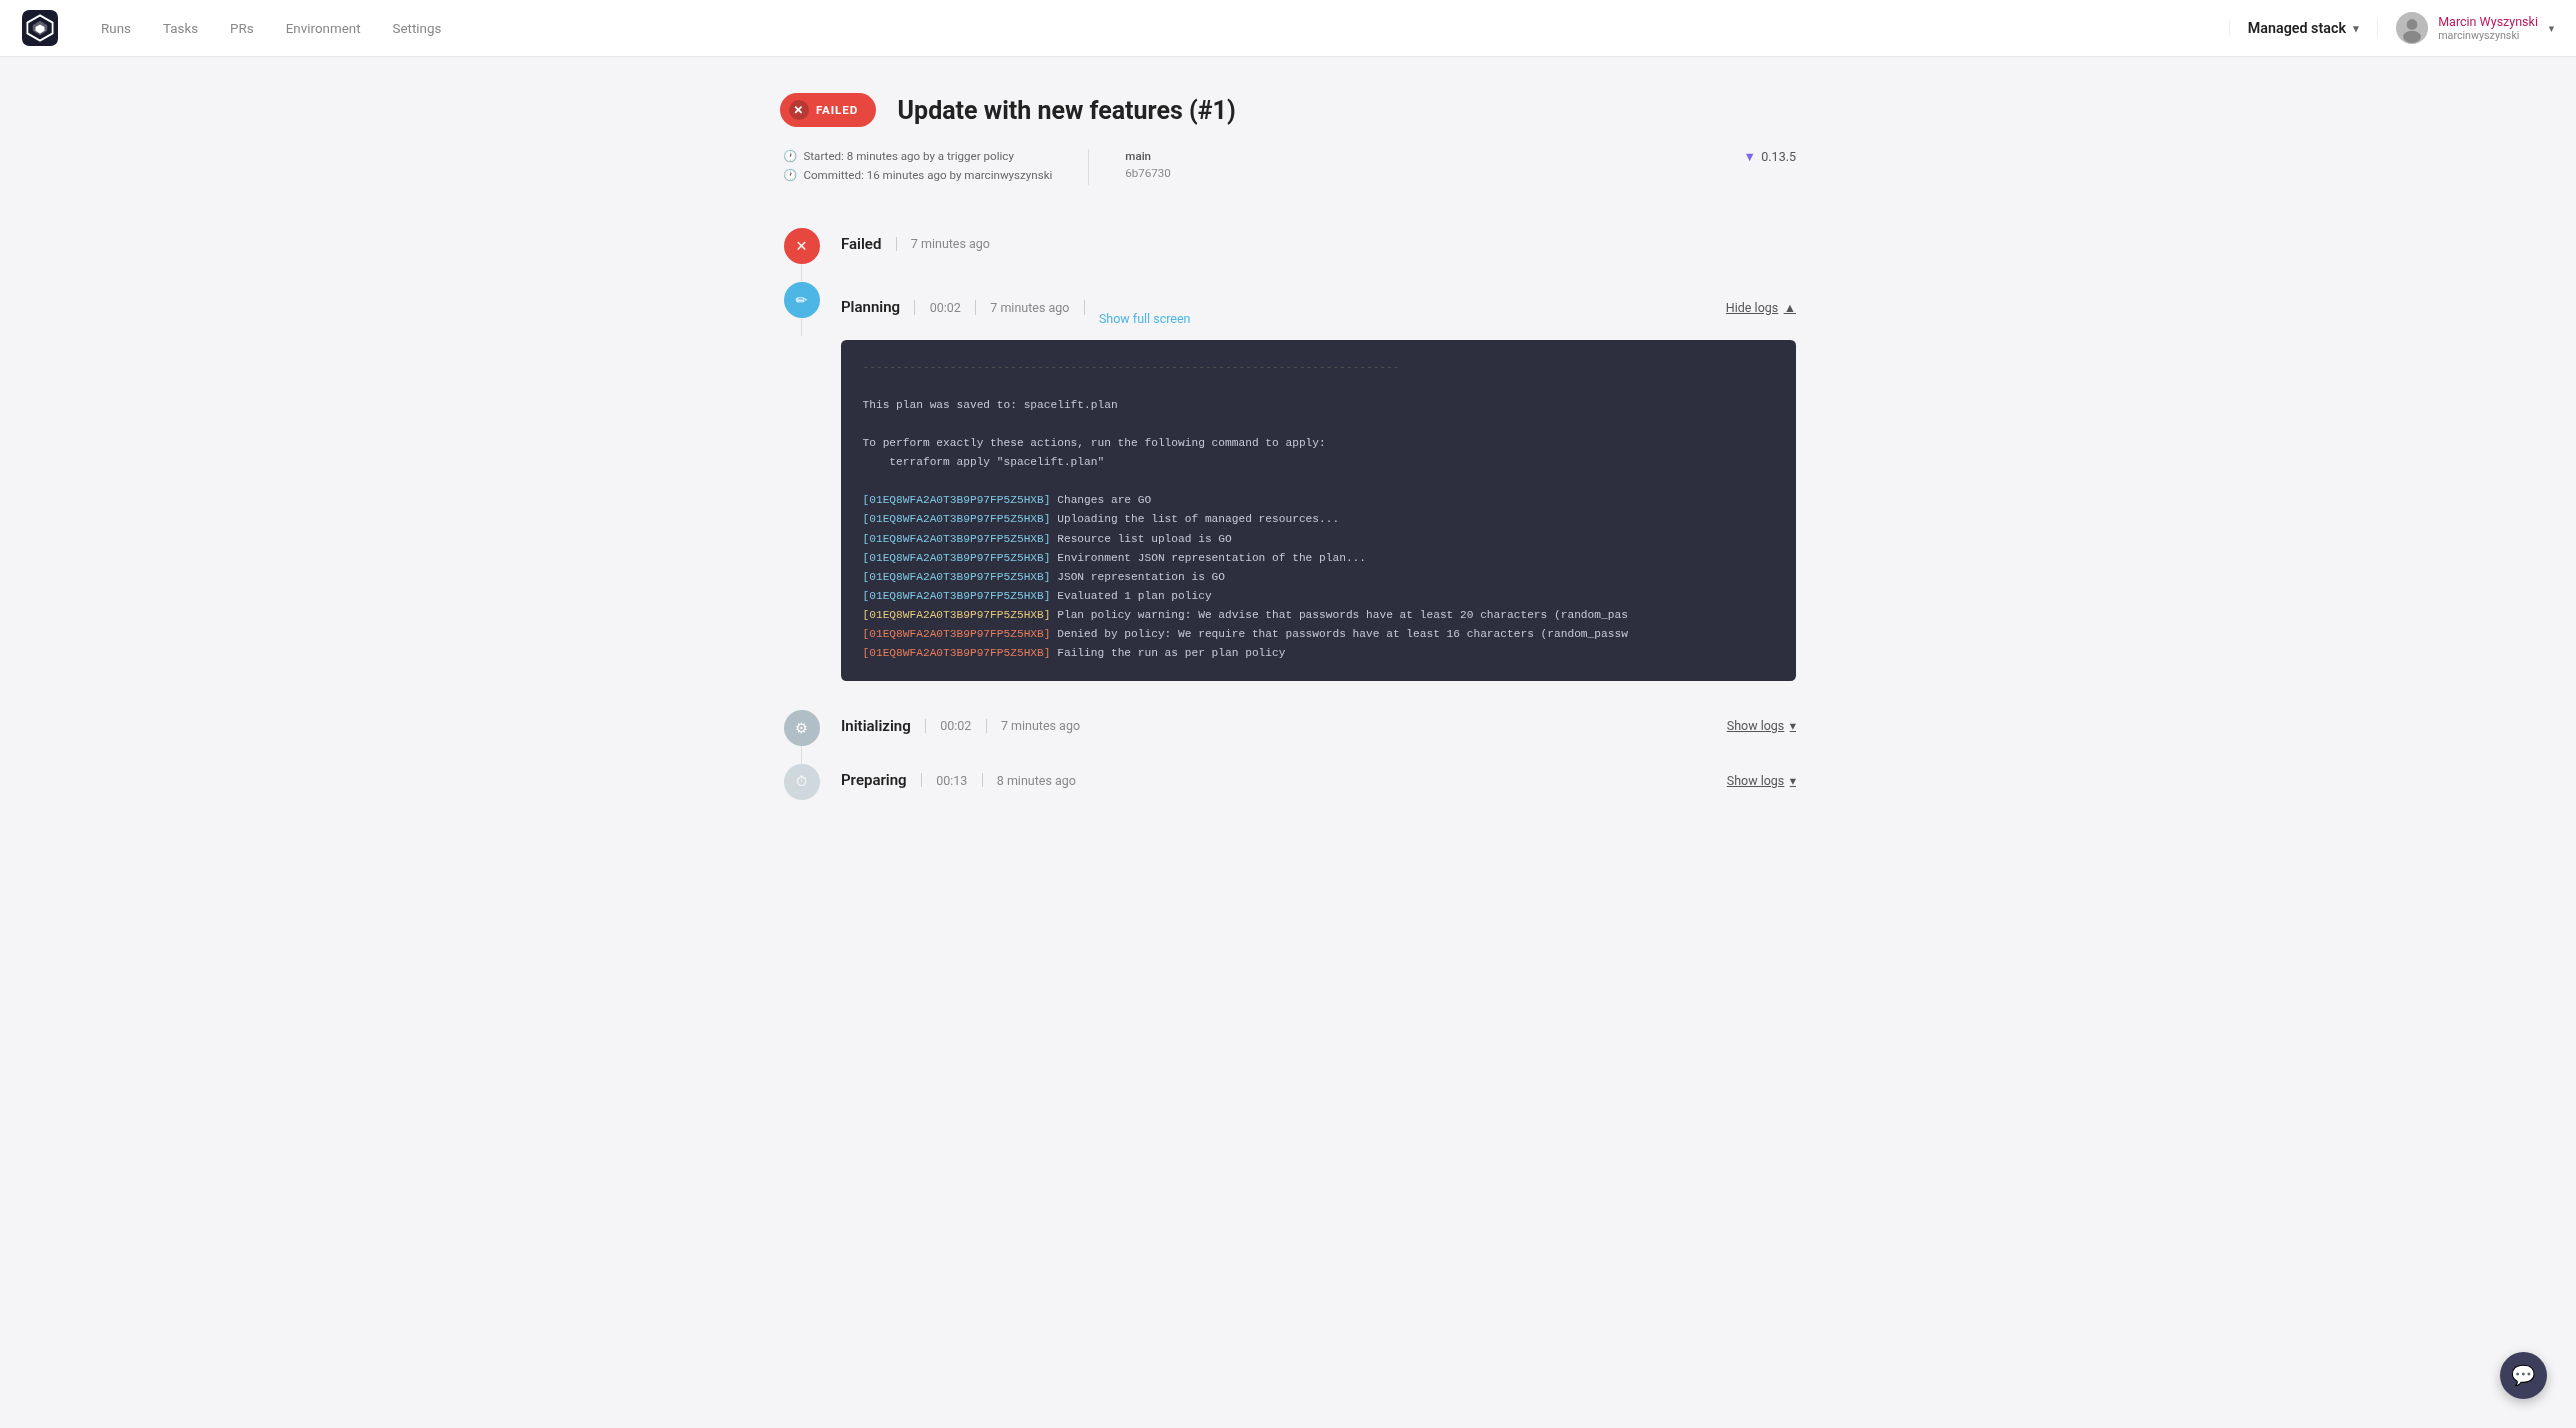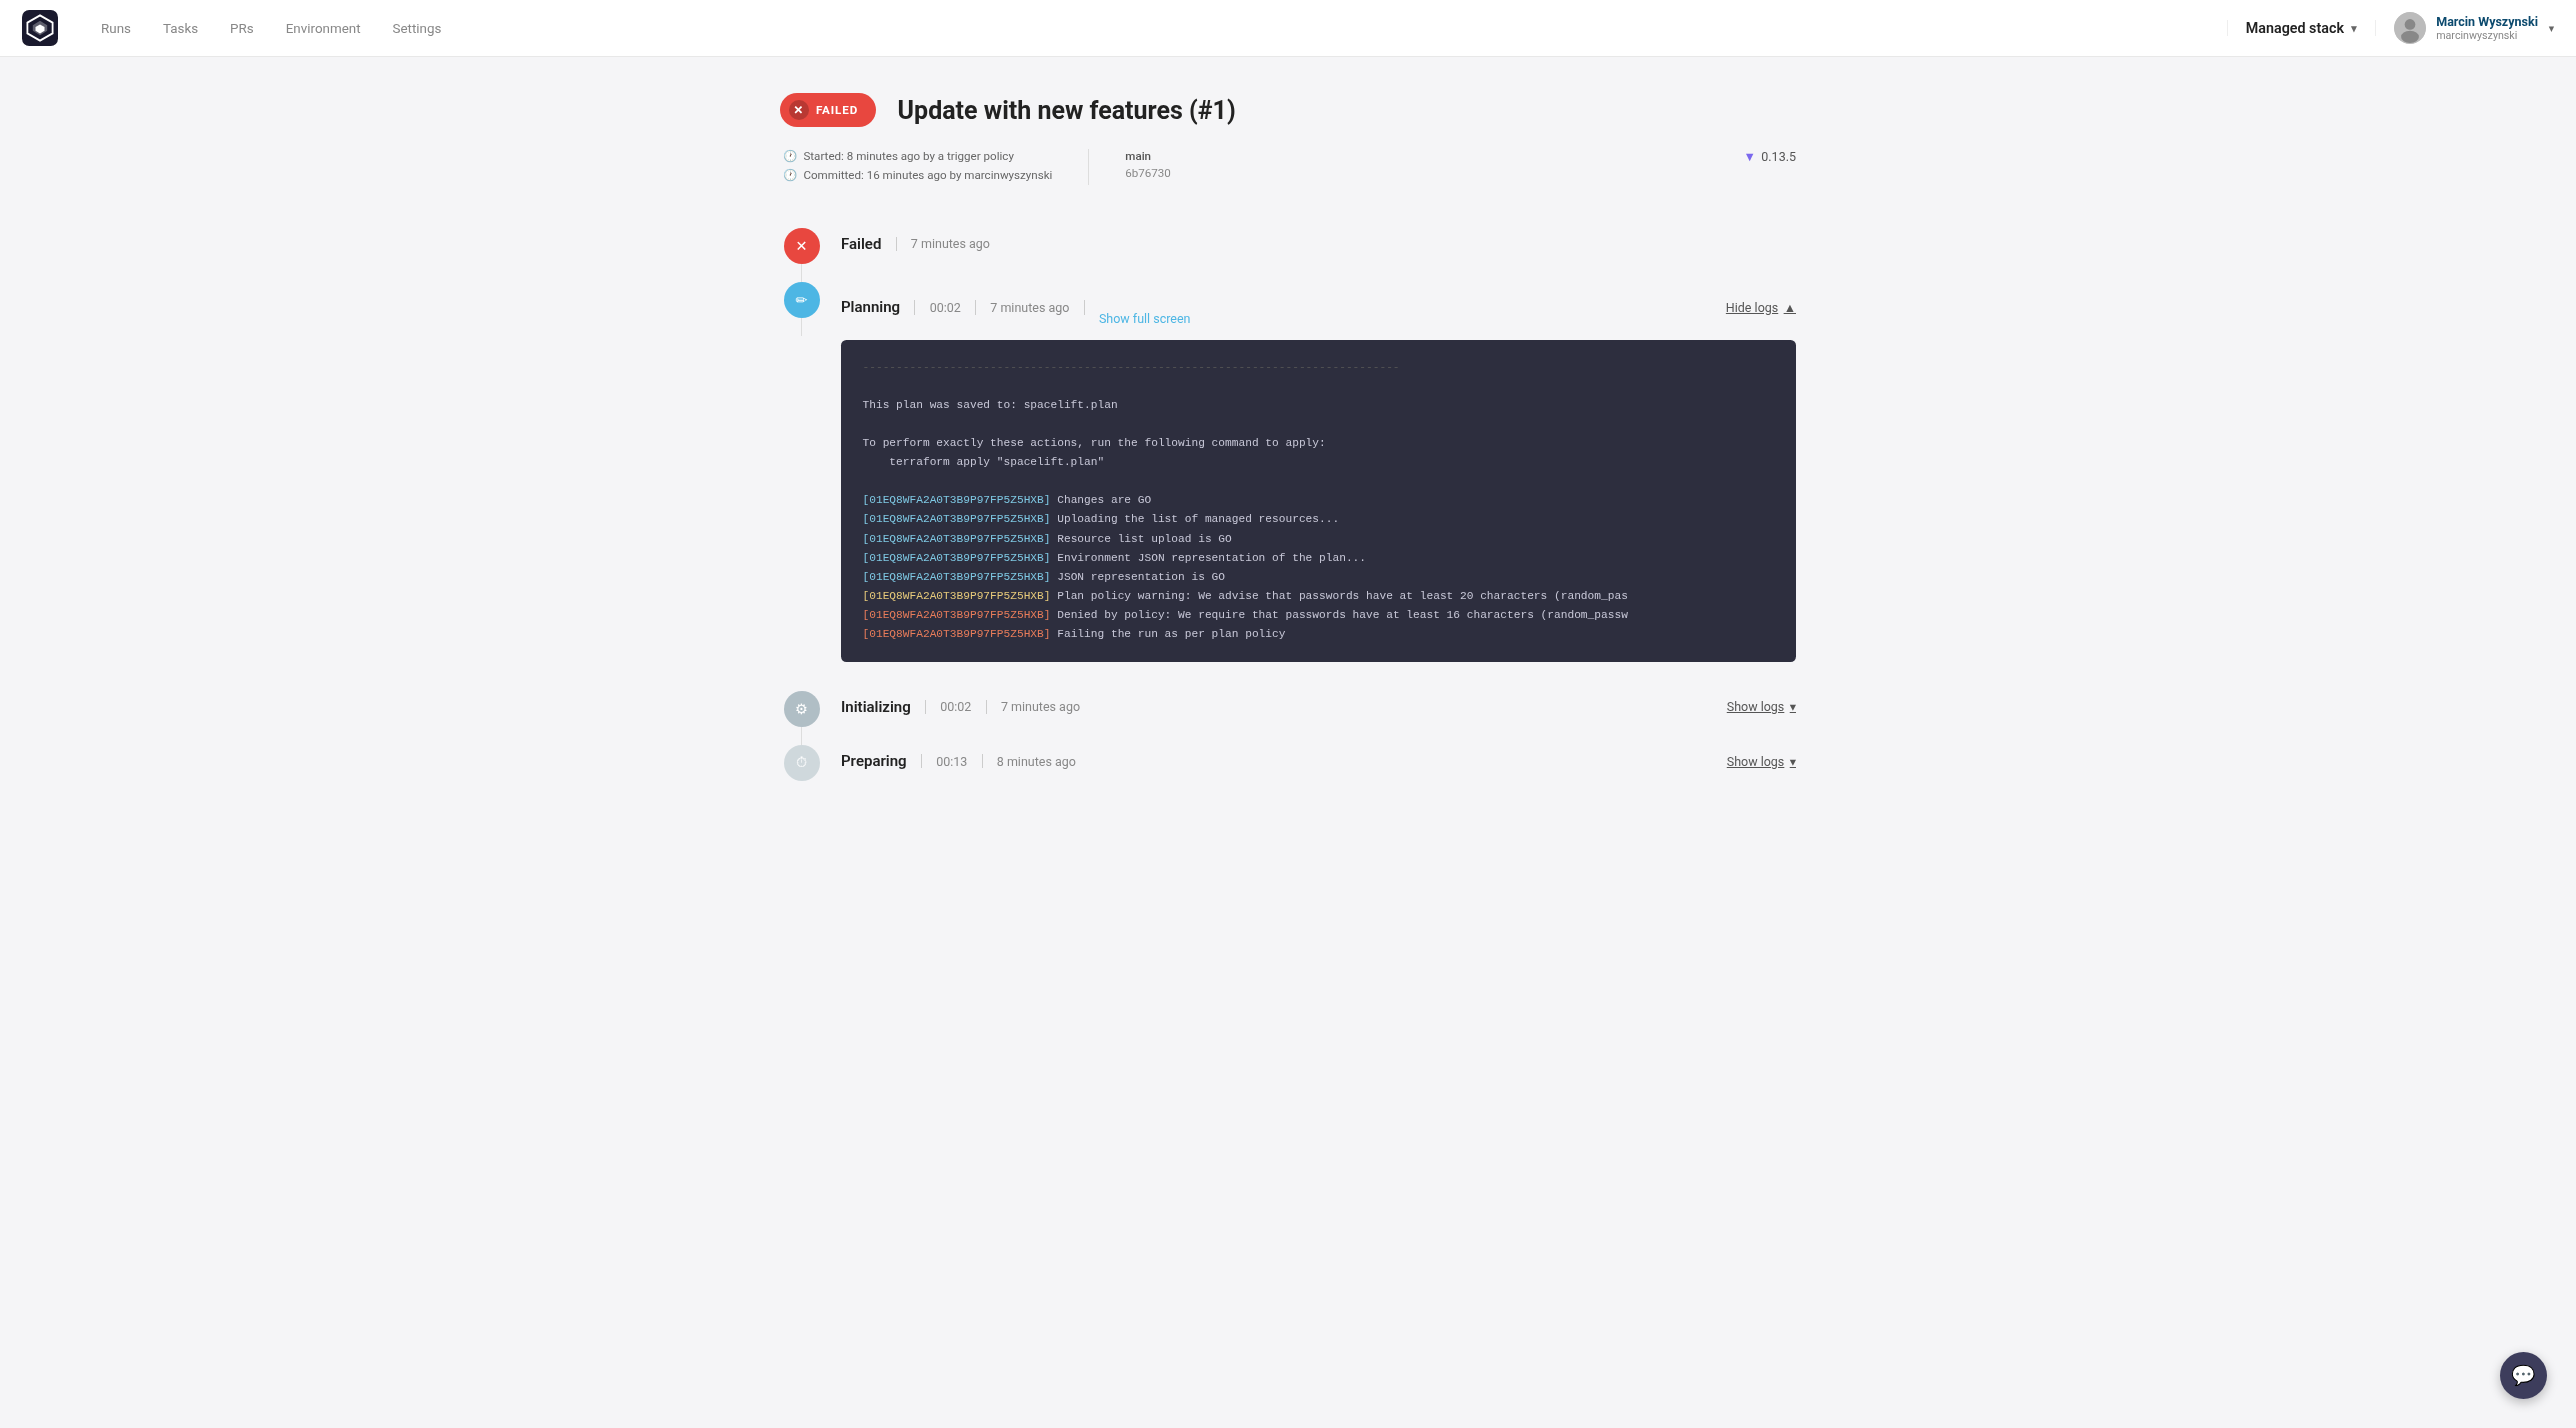--- a/index.html
+++ b/index.html
@@ -67,21 +67,21 @@
       border-radius: 50%;
       background: #ccc;
       overflow: hidden;
       display: flex;
       align-items: center;
       justify-content: center;
       font-size: 12.5px;
       color: #666;
     }
     .user-info { display: flex; flex-direction: column; }
-    .user-name { font-size: 12.5px; font-weight: 700; color: #0c4a6e; }
+    .user-name { font-size: 12.5px; font-weight: 400; color: #be185d; }
     .user-handle { font-size: 10.7px; color: #888; }
     .user-chevron { color: #666; font-size: 10.7px; }
 
     
     .main {
       max-width: 1074px;
       margin: 0 auto;
       padding: 36px 29px;
     }
 
@@ -435,20 +435,24 @@
           </div>
           <div>
             <span class="log-id">[01EQ8WFA2A0T3B9P97FP5Z5HXB]</span>
             <span class="log-plain"> Environment JSON representation of the plan...</span>
           </div>
           <div>
             <span class="log-id">[01EQ8WFA2A0T3B9P97FP5Z5HXB]</span>
             <span class="log-plain"> JSON representation is GO</span>
           </div>
           <div>
+            <span class="log-id">[01EQ8WFA2A0T3B9P97FP5Z5HXB]</span>
+            <span class="log-plain"> Evaluated 1 plan policy</span>
+          </div>
+          <div>
             <span class="log-yellow">[01EQ8WFA2A0T3B9P97FP5Z5HXB]</span>
             <span class="log-plain"> Plan policy warning: We advise that passwords have at least 20 characters (random_pas</span>
           </div>
           <div>
             <span class="log-orange">[01EQ8WFA2A0T3B9P97FP5Z5HXB]</span>
             <span class="log-plain"> Denied by policy: We require that passwords have at least 16 characters (random_passw</span>
           </div>
           <div>
             <span class="log-orange">[01EQ8WFA2A0T3B9P97FP5Z5HXB]</span>
             <span class="log-plain"> Failing the run as per plan policy</span>

